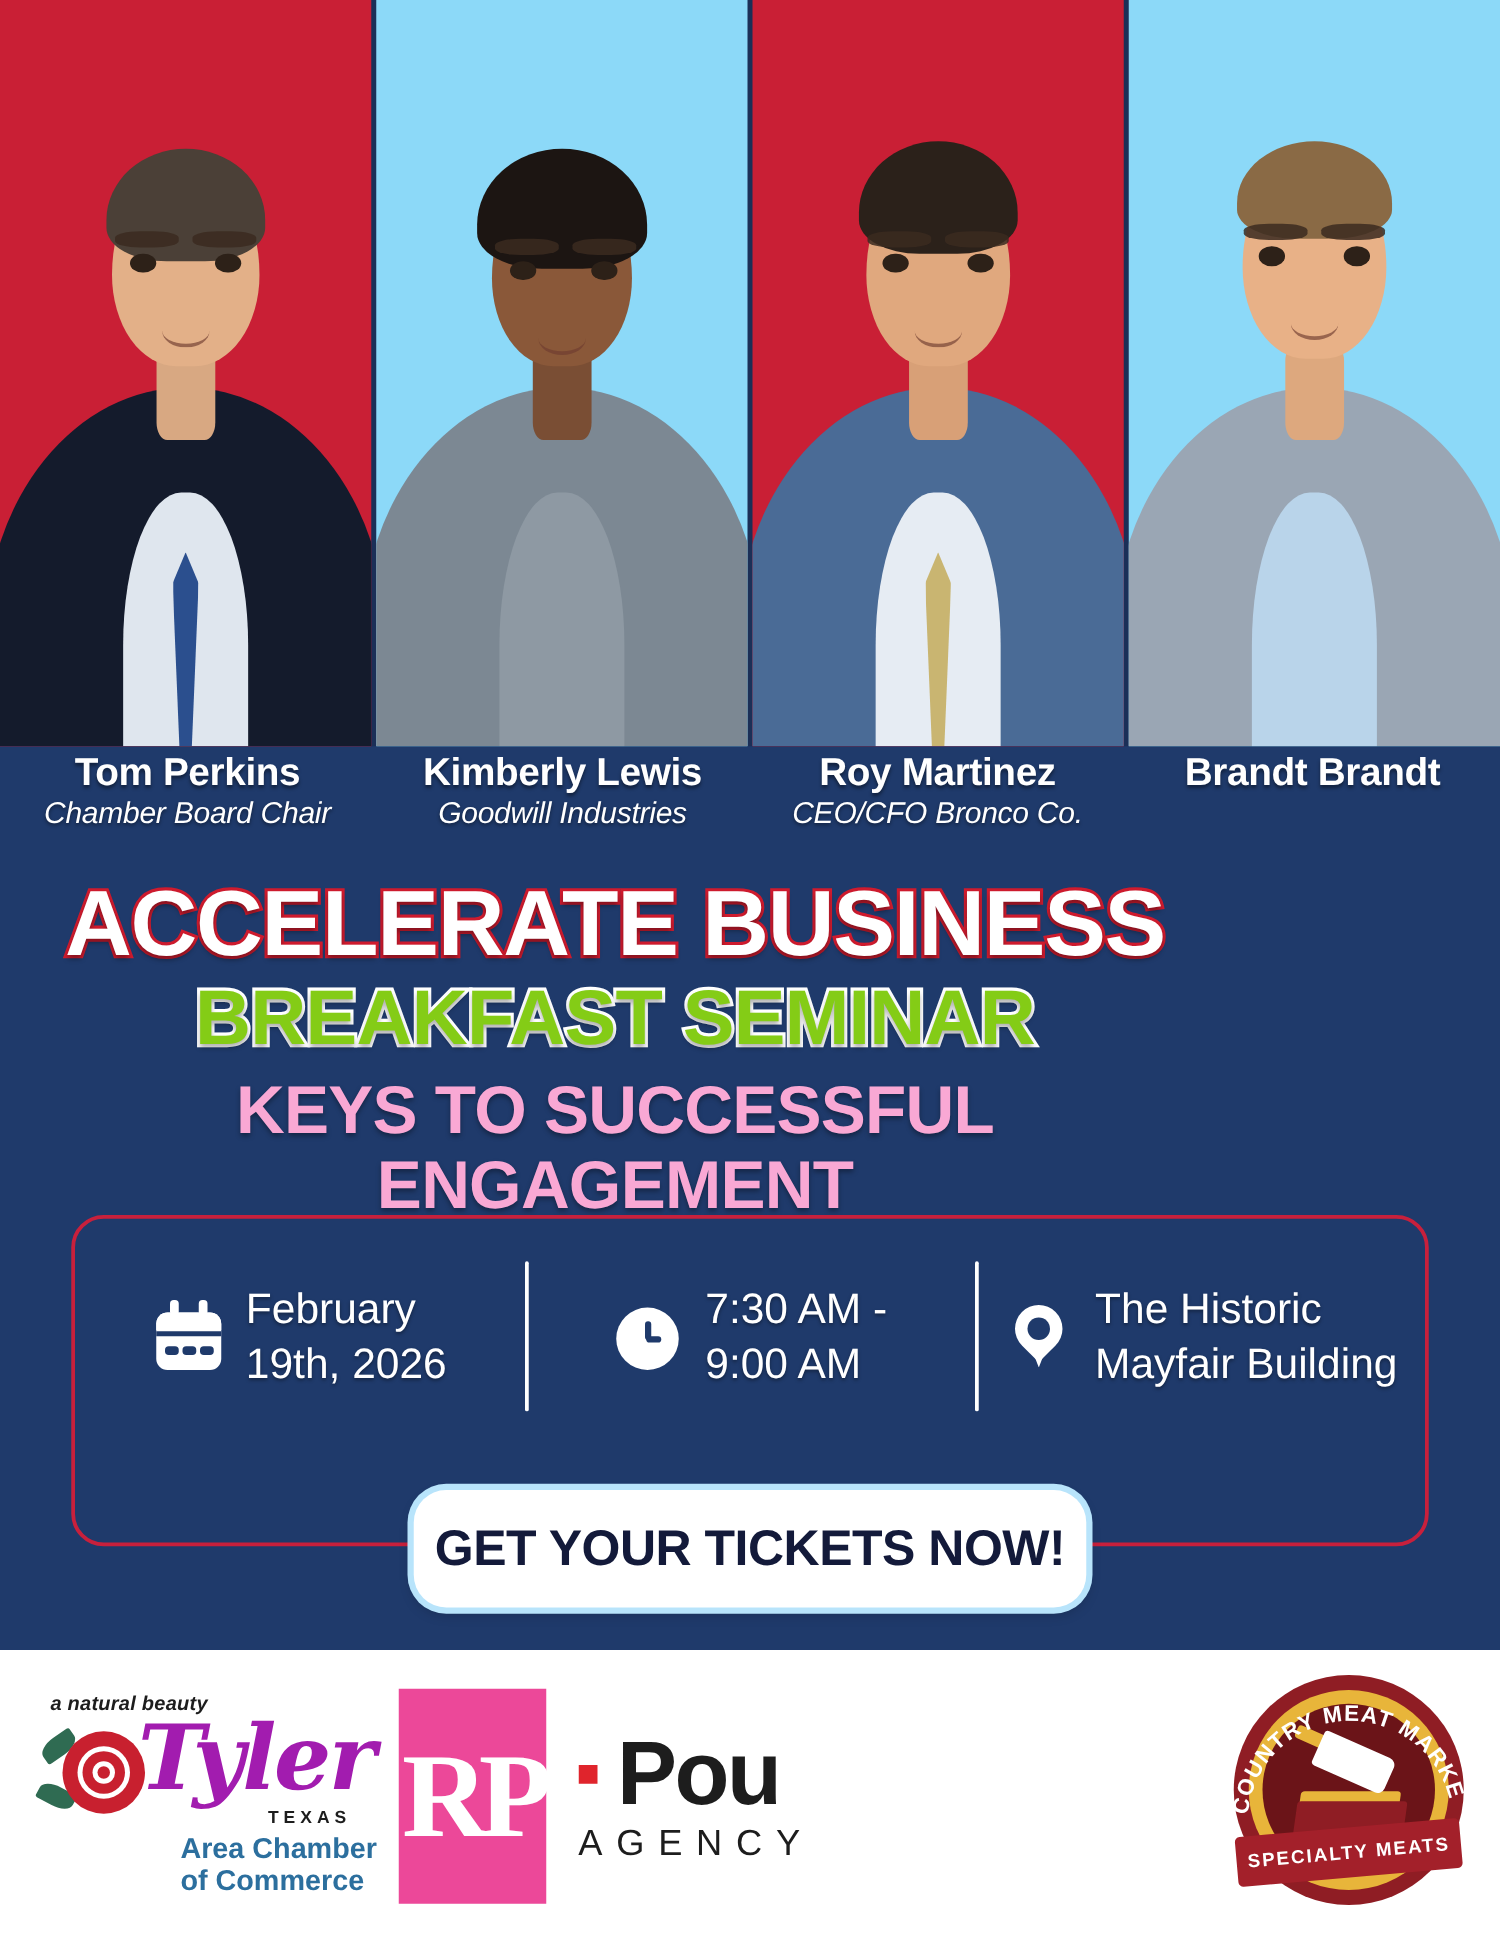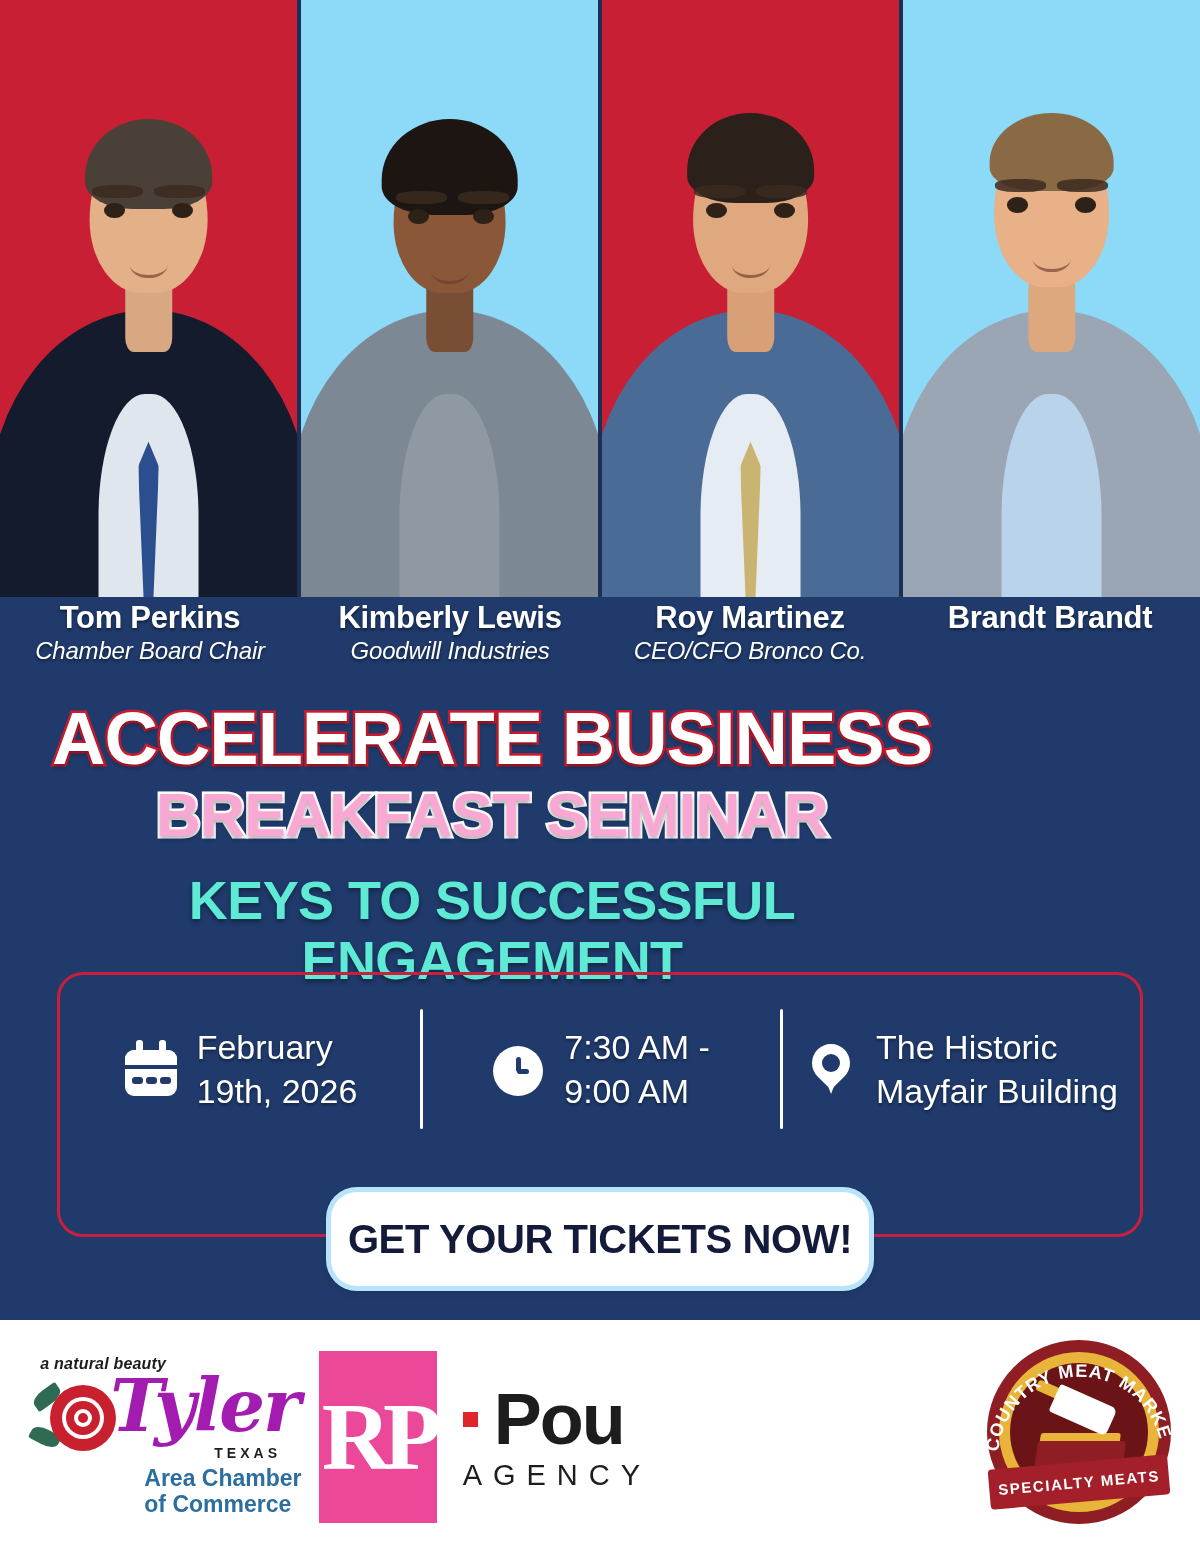--- a/index.html
+++ b/index.html
@@ -79,29 +79,29 @@
   .title-block{position:absolute;left:0;top:700px;width:984px;text-align:center;}
   .t-line1{
     font-size:74px;font-weight:bold;line-height:78px;letter-spacing:-1px;
     color:#ffffff;
     -webkit-text-stroke:5px #cf1b2e;
     paint-order:stroke fill;
     text-shadow:0 3px 4px rgba(0,0,0,.35);
   }
   .t-line2{
     font-size:62px;font-weight:bold;line-height:66px;letter-spacing:-.6px;
-    color:#f9a8d4;
+    color:#84cc16;
     -webkit-text-stroke:5px #ffffff;
     paint-order:stroke fill;
     margin-top:4px;
     text-shadow:0 3px 4px rgba(0,0,0,.3);
   }
   .t-line3{
     font-size:54px;font-weight:bold;line-height:60px;letter-spacing:-.6px;
-    color:#5eead4;margin-top:22px;
+    color:#f9a8d4;margin-top:10px;
     text-shadow:0 3px 4px rgba(0,0,0,.35);
   }
 
   
   .info-box{
     position:absolute;left:57px;top:972px;width:1086px;height:265px;
     border:3px solid #c8203c;border-radius:26px;
     box-sizing:border-box;
   }
   .info-row{

